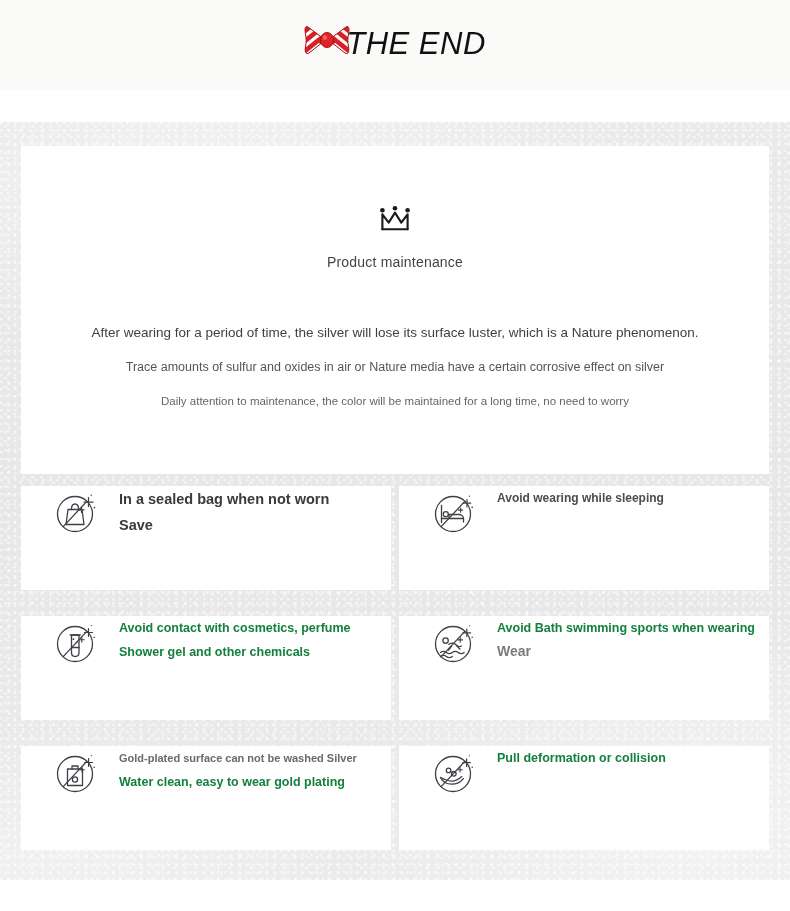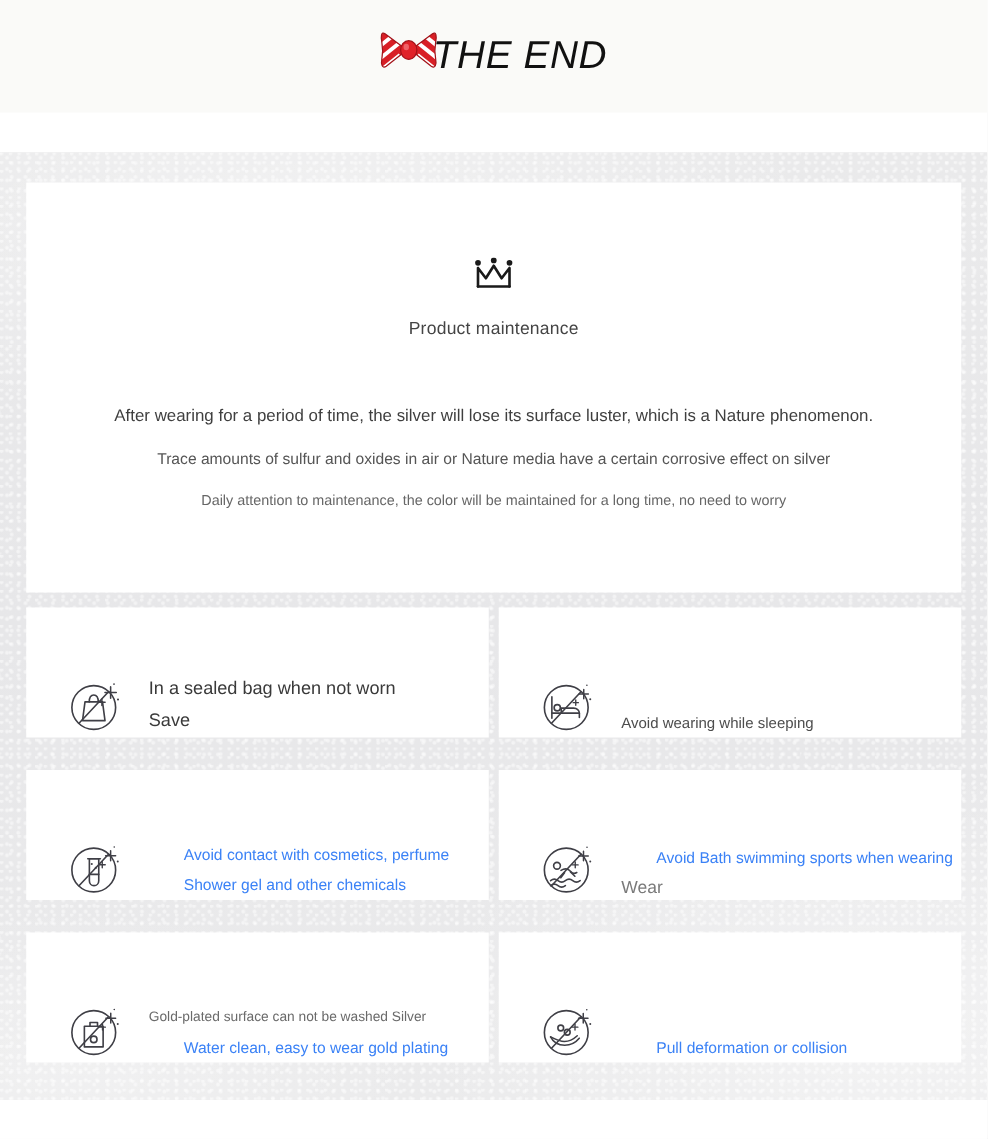--- a/index.html
+++ b/index.html
@@ -134,42 +134,43 @@
     display: grid;
     grid-template-columns: 370px 370px;
     grid-template-rows: 104px 104px 104px;
     column-gap: 8px;
     row-gap: 26px;
   }
 
   .tip-card {
     background: #ffffff;
     display: flex;
-    align-items: flex-end;
+    align-items: flex-start;
     padding-left: 30px;
+    font-weight: bold;
   }
 
   .tip-icon {
     width: 52px;
     height: 52px;
     flex: 0 0 52px;
     display: block;
   }
 
   .tip-text {
     margin-left: 16px;
     display: flex;
     flex-direction: column;
     justify-content: center;
   }
   .tip-line { color: #4a4a4a; white-space: nowrap; }
 
   
   .sz-lg   { font-size: 14.5px; line-height: 26px; color: #3a3a3a; }
-  .sz-md   { font-size: 12.5px; line-height: 24px; color: #3b82f6; margin-left: 28px; }
+  .sz-md   { font-size: 12.5px; line-height: 24px; color: #15803d; }
   .sz-sm   { font-size: 11px;   line-height: 24px; color: #6a6a6a; }
   .sz-xs   { font-size: 14px;  line-height: 22px; color: #7a7a7a; }
   .sz-base { font-size: 12px;   line-height: 24px; color: #4d4d4d; }
 </style>
 </head>
 <body>
 
 <div class="page">
 
   <div class="header">

